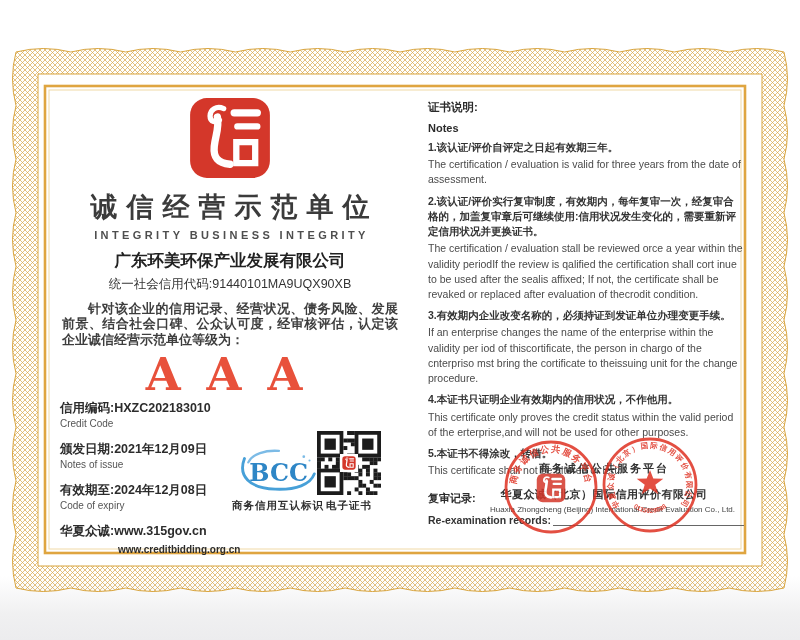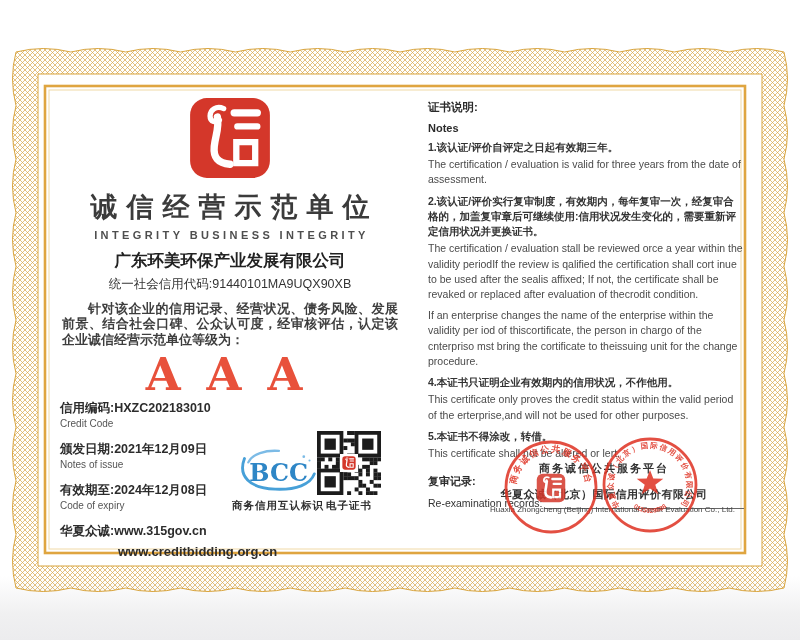--- a/index.html
+++ b/index.html
@@ -19,39 +19,39 @@
   .uscc{margin-top:4px;font-size:12.5px;color:#333;}
   .statement{margin:8px 2px 0 2px;text-align:justify;text-indent:2em;font-size:13px;
              line-height:1.18;color:#3e3e3e;font-weight:600;}
   .grade{margin-top:4px;font-family:"DejaVu Serif",serif;font-size:45px;font-weight:700;
          color:#e8513b;letter-spacing:26px;text-indent:14px;line-height:1.05;}
   .info{margin-top:2px;text-align:left;}
   .info .group{margin-top:12px;}
   .info .group:first-child{margin-top:0;}
   .info .cn{font-size:12.5px;font-weight:700;color:#2c2c2c;}
   .info .en{font-size:10px;color:#555;margin-top:1px;}
-  .url2{margin:4px 0 0 58px;font-size:13px;font-weight:600;color:#2c2c2c;text-align:left;}
+  .url2{margin:4px 0 0 58px;font-size:10px;font-weight:600;color:#2c2c2c;text-align:left;}
 
   
   .bcc-badge{position:absolute;left:236px;top:449px;width:82px;height:44px;}
   .bcc-caption{position:absolute;left:230px;top:499px;width:96px;text-align:center;
                font-size:10.5px;font-weight:700;color:#2f2f2f;letter-spacing:1px;}
   .qr-badge{position:absolute;left:317px;top:431px;width:64px;height:64px;}
   .qr-caption{position:absolute;left:317px;top:499px;width:64px;text-align:center;
               font-size:10.5px;font-weight:700;color:#2f2f2f;letter-spacing:1px;}
 
   
   .right-col{position:absolute;left:428px;top:100px;width:316px;color:#3a3a3a;}
   .n-head-cn{font-size:11.5px;font-weight:700;color:#2b2b2b;}
   .n-head-en{font-size:11px;font-weight:700;color:#2b2b2b;margin-top:7px;}
   .note{margin-top:6px;}
   .note .cn{font-size:10.5px;font-weight:600;color:#333;line-height:1.45;}
   .note .en{font-size:10.5px;color:#4a4a4a;line-height:1.45;margin-top:2px;}
   .review-cn{margin-top:13px;font-weight:700;font-size:11px;color:#2b2b2b;}
-  .review-row{margin-top:7px;display:flex;align-items:flex-end;font-weight:400;
+  .review-row{margin-top:7px;display:flex;align-items:flex-end;font-weight:700;
               font-size:10.5px;color:#333;}
   .review-line{flex:1;border-bottom:1px solid #666;margin-left:2px;height:12px;}
 
   
   .issuer{position:absolute;left:490px;top:461px;width:228px;text-align:center;color:#333;}
   .issuer .l1{font-size:11px;font-weight:700;letter-spacing:2px;}
   .issuer .l2{font-size:8.5px;color:#444;margin-top:2px;}
   .issuer .l3{font-size:11px;font-weight:700;letter-spacing:.5px;margin-top:11px;white-space:nowrap;}
   .issuer .l4{font-size:8px;color:#444;margin-top:3px;white-space:nowrap;}
   .seals{position:absolute;left:494px;top:433px;width:222px;height:113px;opacity:.85;}
@@ -206,20 +206,21 @@
 
     <div class="note">
       <div class="cn">1.该认证/评价自评定之日起有效期三年。</div>
       <div class="en">The certification / evaluation is valid for three years from the date of assessment.</div>
     </div>
     <div class="note">
       <div class="cn">2.该认证/评价实行复审制度，有效期内，每年复审一次，经复审合格的，加盖复审章后可继续使用:信用状况发生变化的，需要重新评定信用状况并更换证书。</div>
       <div class="en">The certification / evaluation stall be reviewed orce a year within the validity periodIf the review is qalified the certification shall cort inue to be used after the sealis affixed; If not, the certificate shall be revaked or replaced after evaluation of thecrodit condition.</div>
     </div>
     <div class="note">
+      <div class="cn">3.有效期内企业改变名称的，必须持证到发证单位办理变更手续。</div>
       <div class="en">If an enterprise changes the name of the enterprise within the validity per iod of thiscortificate, the person in chargo of the cnterpriso mst bring the cortificate to theissuing unit for the change procedure.</div>
     </div>
     <div class="note">
       <div class="cn">4.本证书只证明企业有效期内的信用状况，不作他用。</div>
       <div class="en">This certificate only proves the credit status within the valid period of the erterprise,and will not be used for other purposes.</div>
     </div>
     <div class="note">
       <div class="cn">5.本证书不得涂改，转借。</div>
       <div class="en">This certificate shall not be altered or lert.</div>
     </div>

